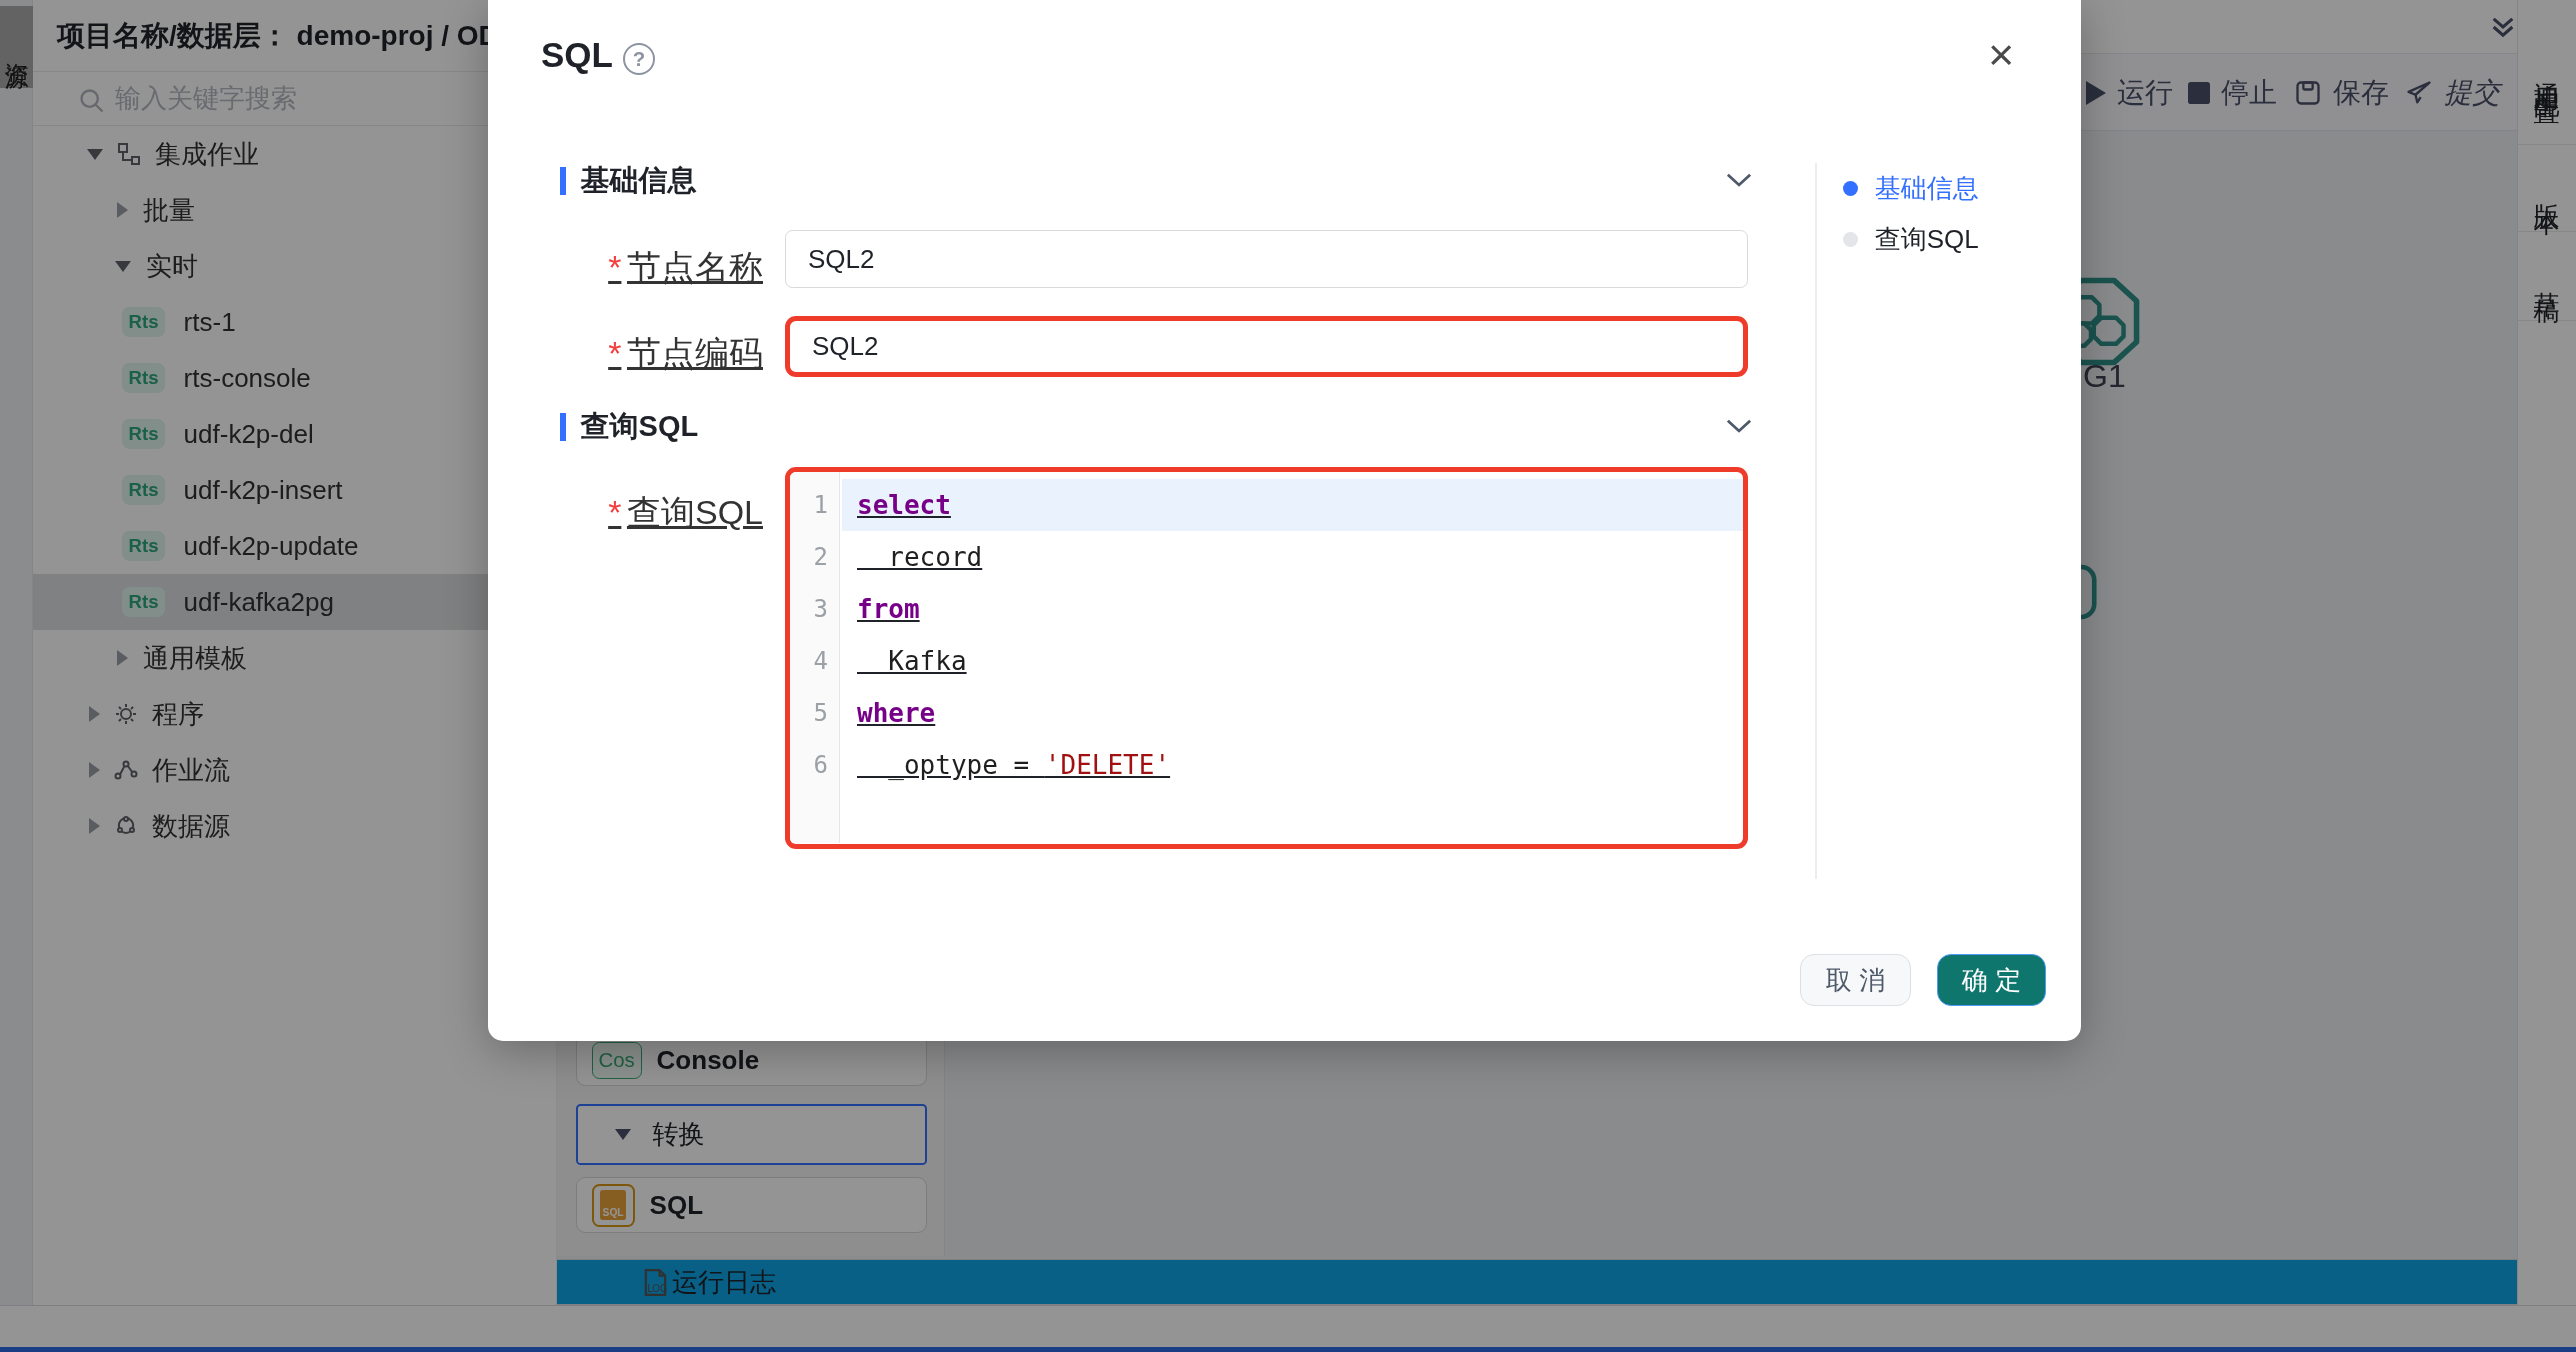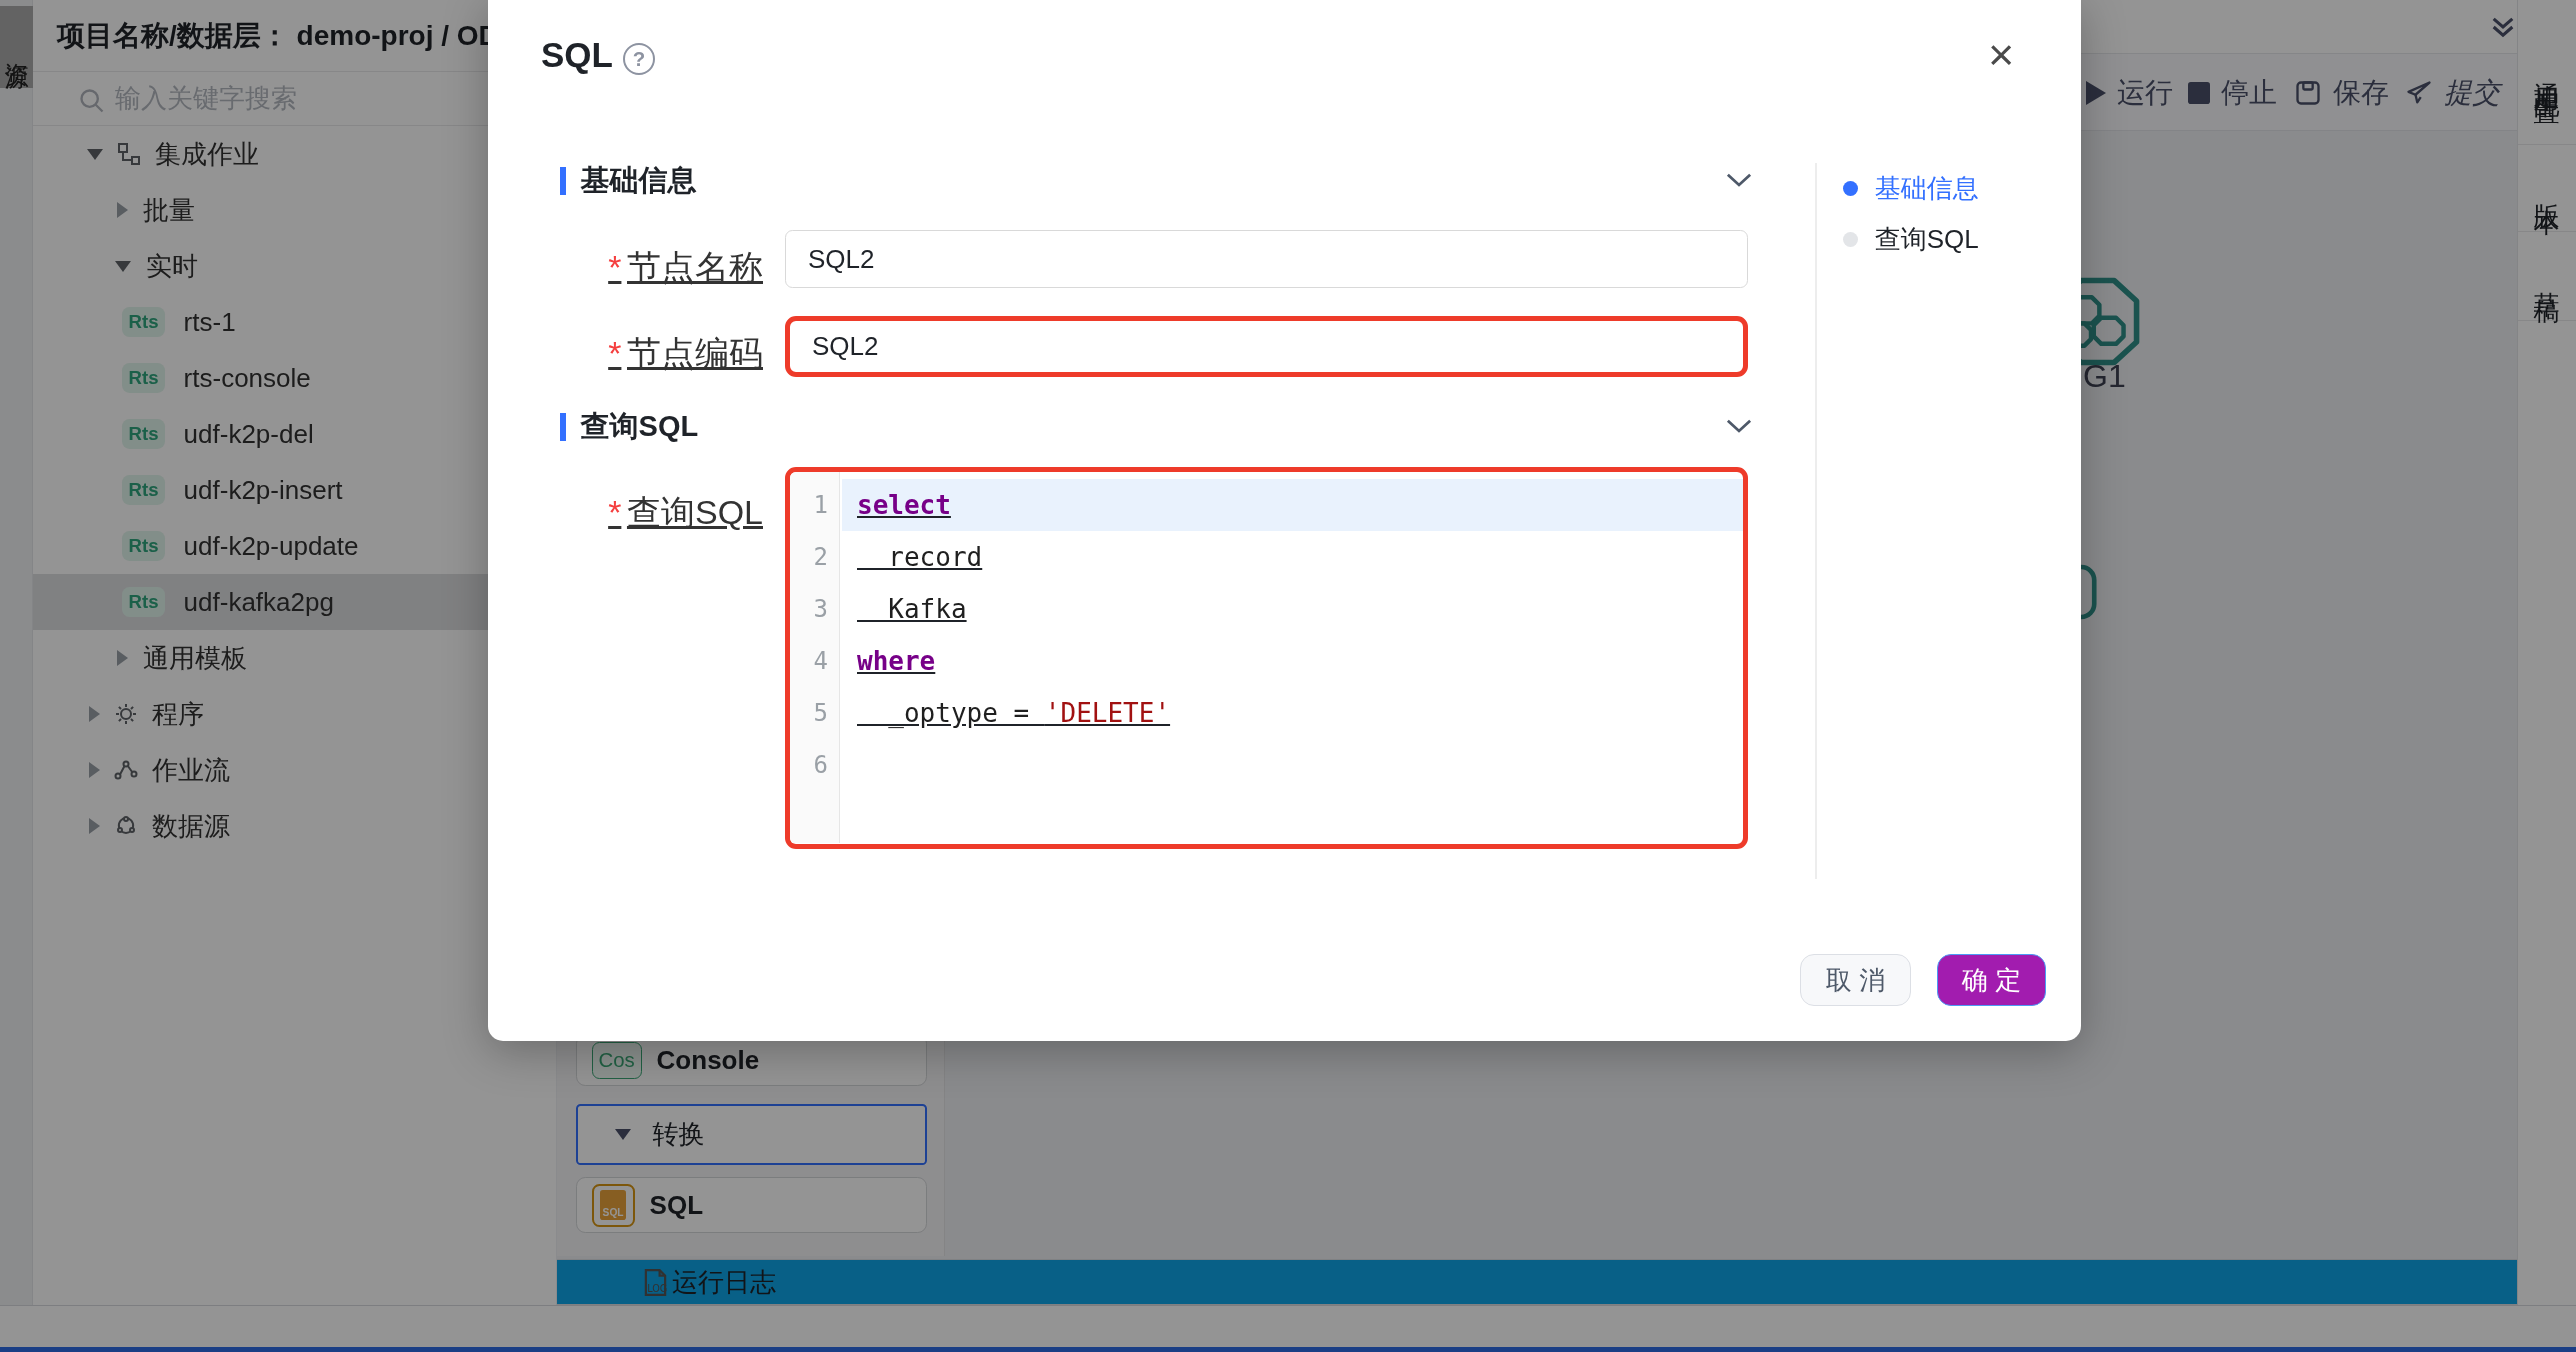--- a/index.html
+++ b/index.html
@@ -98,21 +98,21 @@
   .str { color:#a11111; }
   .m-divider { left:1327px; top:163px; width:1.9px; height:716px; background:#ededed; }
   .anchor-item { position:absolute; left:1355px; display:flex; align-items:center; gap:16.7px; cursor:pointer; }
   .adot { width:15px; height:15px; border-radius:50%; }
   .a-label { font-size:26px; }
   .anchor-item.on .a-label { color:#3370ff; font-weight:500; }
   .anchor-item.off .a-label { color:#1f2329; }
   .btn { position:absolute; top:954px; height:52px; border-radius:14px; font-size:26px; letter-spacing:7.4px;
          display:flex; align-items:center; justify-content:center; padding-left:7.4px; cursor:pointer; }
   .btn-cancel { left:1312px; width:111px; background:#f7f8fa; border:1.9px solid #dcdfe5; color:#4e5969; }
-  .btn-ok { left:1449px; width:109px; background:#a21caf; color:#fff; border:1.9px solid #4d9bf5; }
+  .btn-ok { left:1449px; width:109px; background:#0f766e; color:#fff; border:1.9px solid #4d9bf5; }
 
   svg { display:block; }
 </style>
 </head>
 <body>
 
 <div class="screen">
 
   <div class="abs left-rail">
     <div class="abs rail-tab">资源</div>
@@ -353,20 +353,21 @@
         <div class="gnum">1</div>
         <div class="gnum">2</div>
         <div class="gnum">3</div>
         <div class="gnum">4</div>
         <div class="gnum">5</div>
         <div class="gnum">6</div>
       </div>
       <div class="code" style="padding-top:7.4px;">
         <div class="cline active"><span class="kw">select</span></div>
         <div class="cline"><span class="id">  record</span></div>
+        <div class="cline"><span class="kw">from</span></div>
         <div class="cline"><span class="id">  Kafka</span></div>
         <div class="cline"><span class="kw">where</span></div>
         <div class="cline"><span class="id">  _optype = </span><span class="str">'DELETE'</span></div>
       </div>
     </div>
 
     <div class="abs m-divider"></div>
 
     <div class="anchor-item on" style="top:171px;">
       <span class="adot" style="background:#3370ff;"></span>

